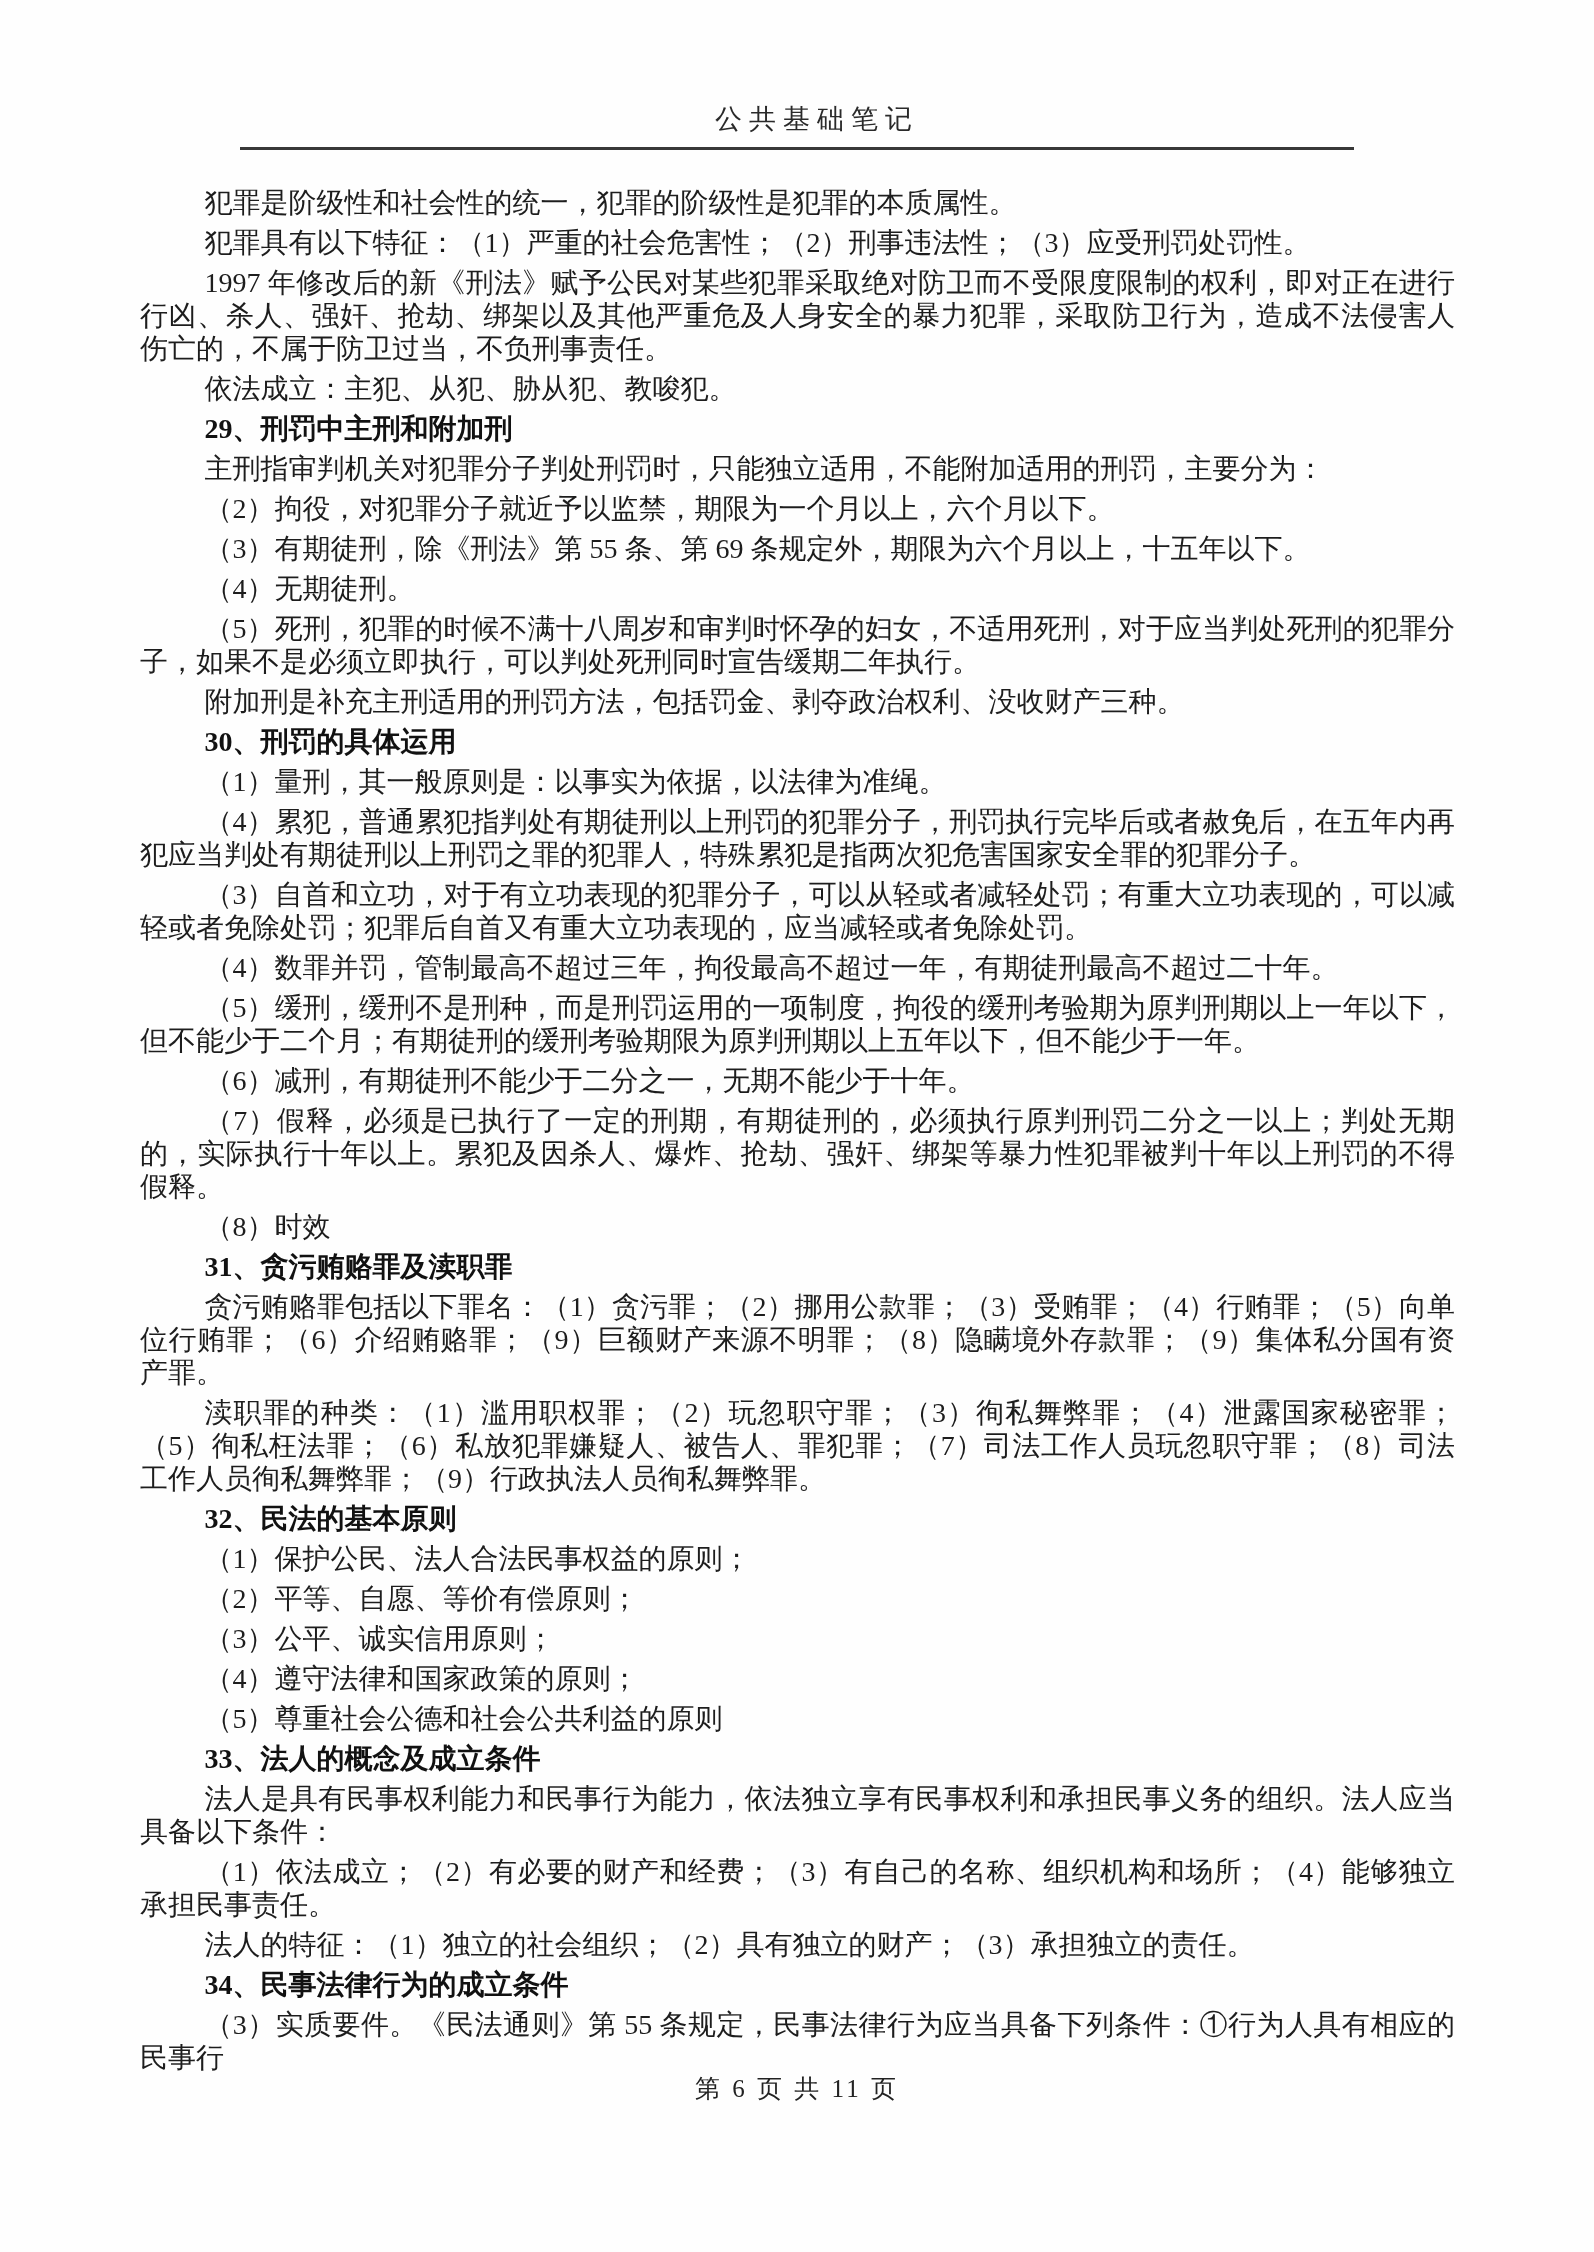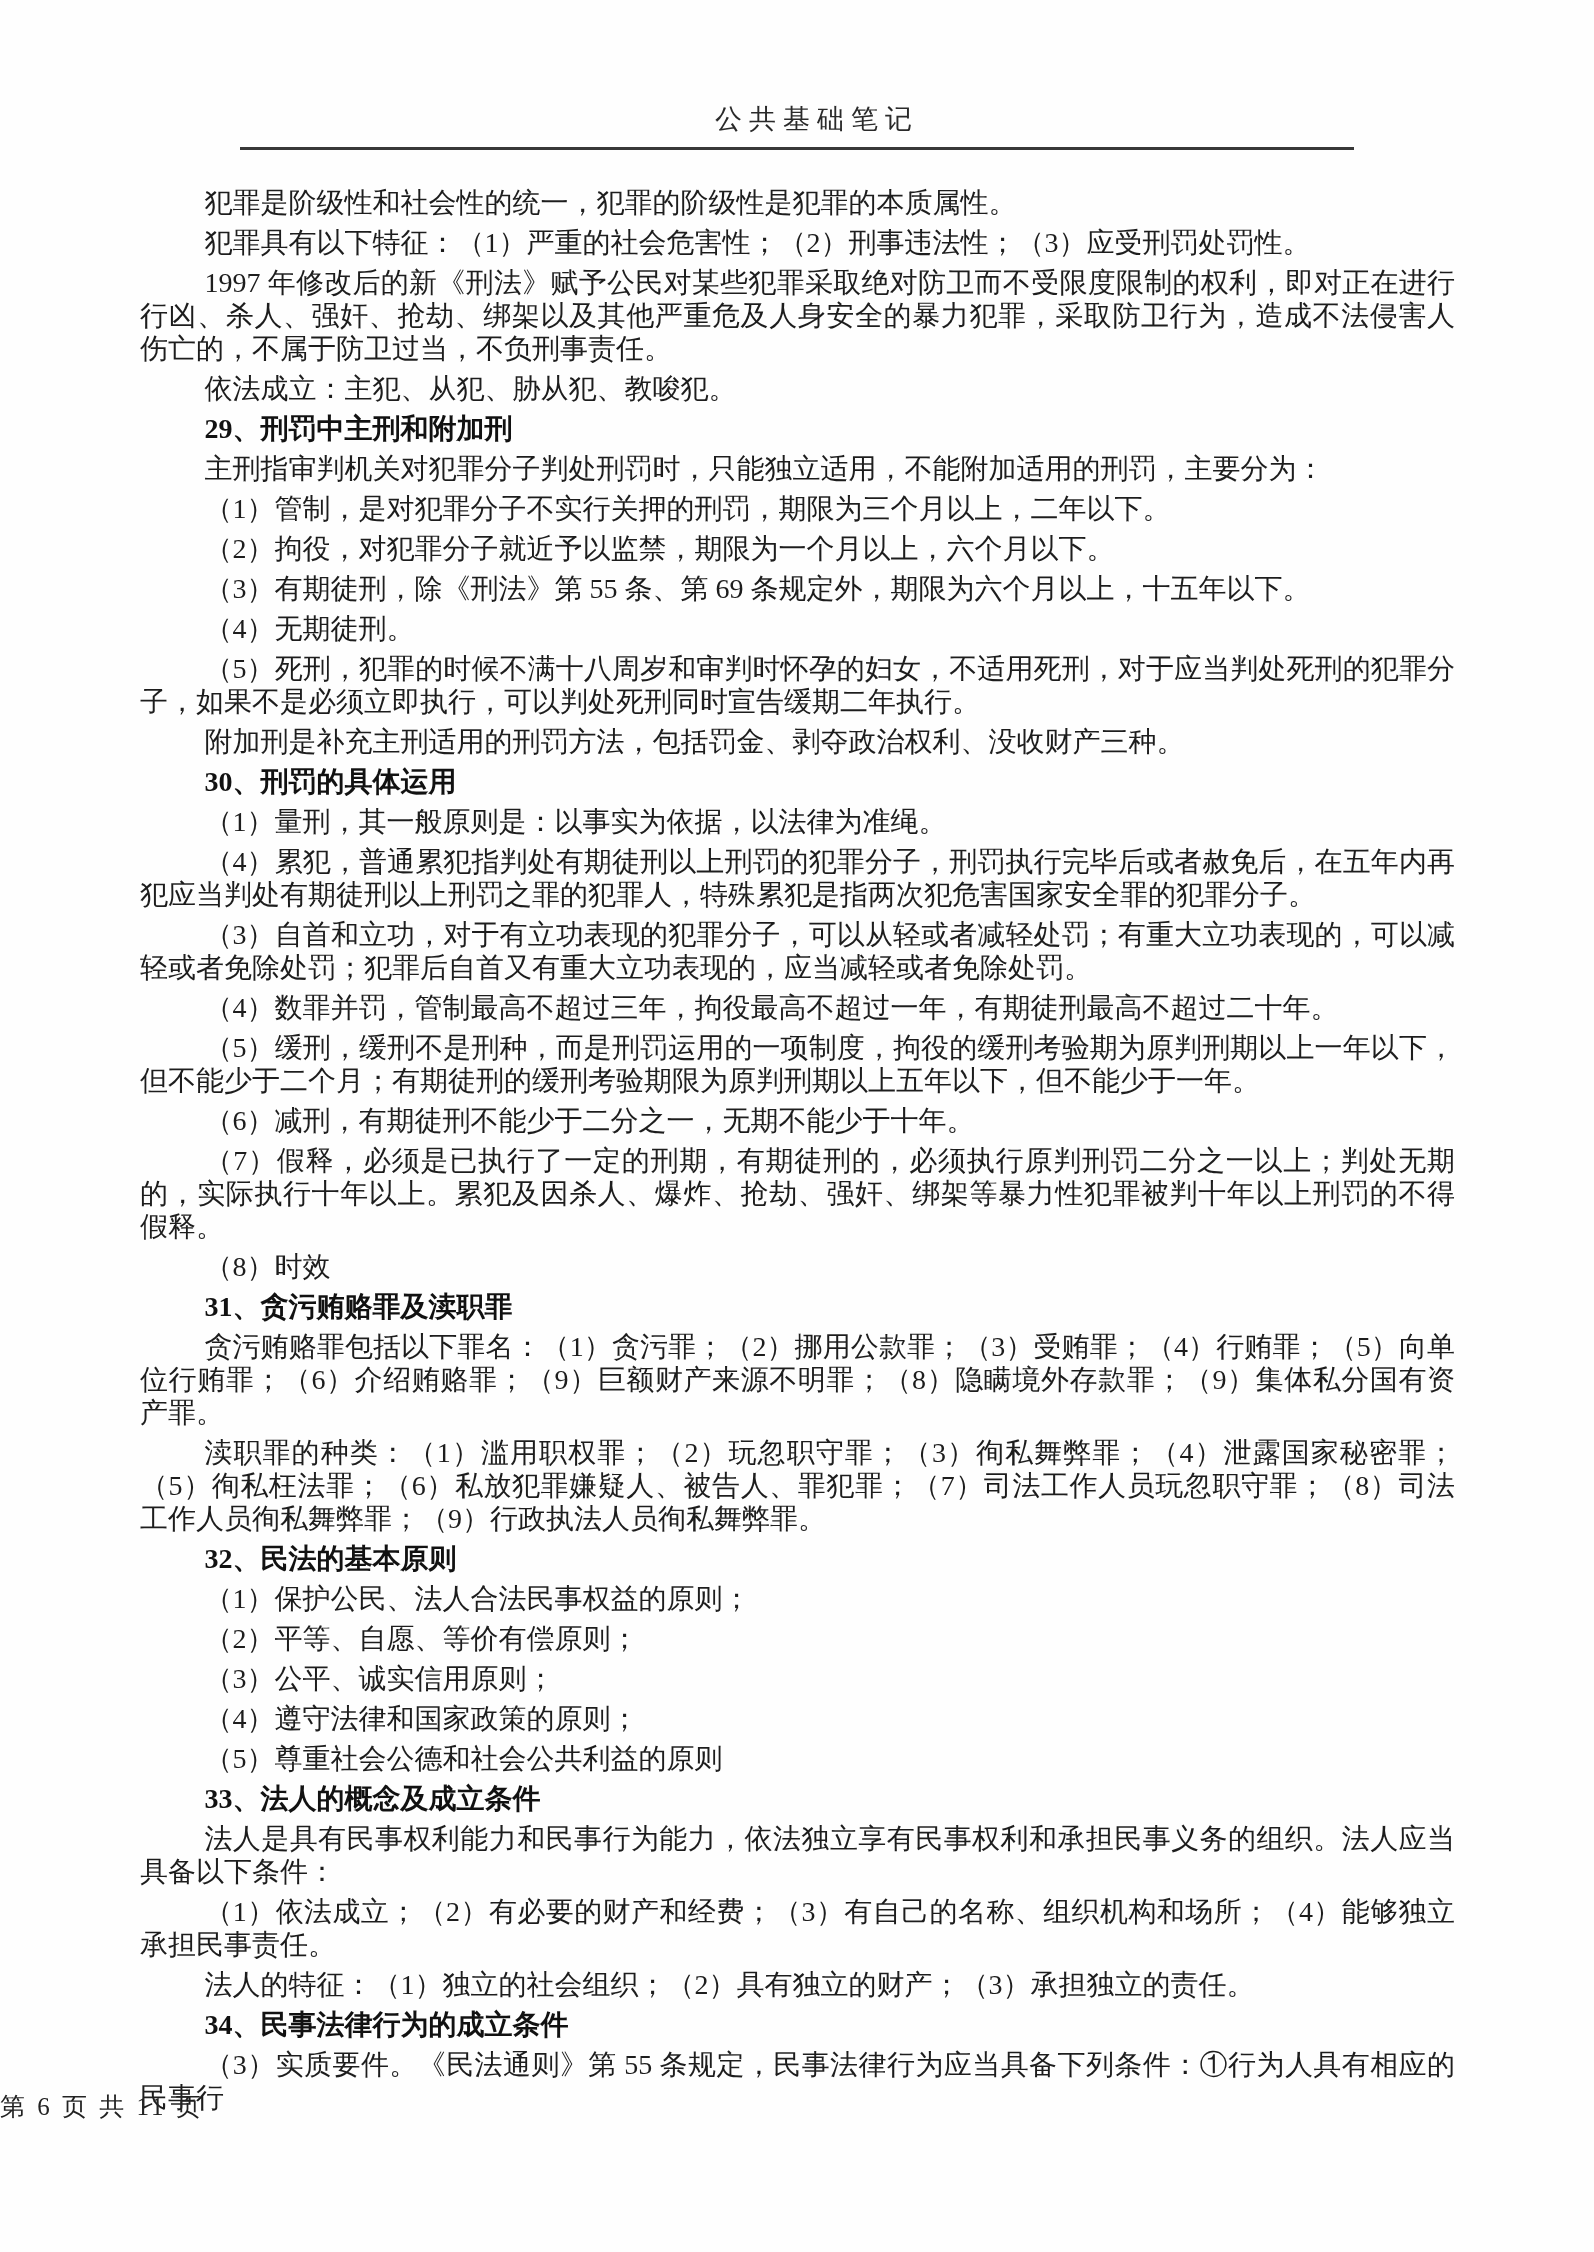--- a/index.html
+++ b/index.html
@@ -48,46 +48,44 @@
   .doc-body p.heading {
     font-weight: bold;
     color: #111;
     font-family: Liberation Serif, serif;
   }
   .doc-footer {
     position: absolute;
     left: 0;
     top: 2072px;
     width: 100%;
-    text-align: left;
+    text-align: center;
     font-size: 25px;
     letter-spacing: 3px;
     color: #222;
-    margin-top: 18px;
   }
 </style>
 </head>
 <body>
 
 <div class="page">
 
   <div class="doc-header">
     <div class="doc-title">公共基础笔记</div>
     <div class="header-rule"></div>
   </div>
 
   <div class="doc-body">
 
   <p class="para">犯罪是阶级性和社会性的统一，犯罪的阶级性是犯罪的本质属性。</p>
       <p class="para">犯罪具有以下特征：（1）严重的社会危害性；（2）刑事违法性；（3）应受刑罚处罚性。</p>
       <p class="para">1997 年修改后的新《刑法》赋予公民对某些犯罪采取绝对防卫而不受限度限制的权利，即对正在进行行凶、杀人、强奸、抢劫、绑架以及其他严重危及人身安全的暴力犯罪，采取防卫行为，造成不法侵害人伤亡的，不属于防卫过当，不负刑事责任。</p>
       <p class="para">依法成立：主犯、从犯、胁从犯、教唆犯。</p>
       <p class="heading">29、刑罚中主刑和附加刑</p>
       <p class="para">主刑指审判机关对犯罪分子判处刑罚时，只能独立适用，不能附加适用的刑罚，主要分为：</p>
-      <p class="para">（1）管制，是对犯罪分子不实行关押的刑罚，期限为三个月以上，二年以下。</p>
       <p class="para">（2）拘役，对犯罪分子就近予以监禁，期限为一个月以上，六个月以下。</p>
       <p class="para">（3）有期徒刑，除《刑法》第 55 条、第 69 条规定外，期限为六个月以上，十五年以下。</p>
       <p class="para">（4）无期徒刑。</p>
       <p class="para">（5）死刑，犯罪的时候不满十八周岁和审判时怀孕的妇女，不适用死刑，对于应当判处死刑的犯罪分子，如果不是必须立即执行，可以判处死刑同时宣告缓期二年执行。</p>
       <p class="para">附加刑是补充主刑适用的刑罚方法，包括罚金、剥夺政治权利、没收财产三种。</p>
       <p class="heading">30、刑罚的具体运用</p>
       <p class="para">（1）量刑，其一般原则是：以事实为依据，以法律为准绳。</p>
       <p class="para">（4）累犯，普通累犯指判处有期徒刑以上刑罚的犯罪分子，刑罚执行完毕后或者赦免后，在五年内再犯应当判处有期徒刑以上刑罚之罪的犯罪人，特殊累犯是指两次犯危害国家安全罪的犯罪分子。</p>
       <p class="para">（3）自首和立功，对于有立功表现的犯罪分子，可以从轻或者减轻处罚；有重大立功表现的，可以减轻或者免除处罚；犯罪后自首又有重大立功表现的，应当减轻或者免除处罚。</p>
       <p class="para">（4）数罪并罚，管制最高不超过三年，拘役最高不超过一年，有期徒刑最高不超过二十年。</p>

